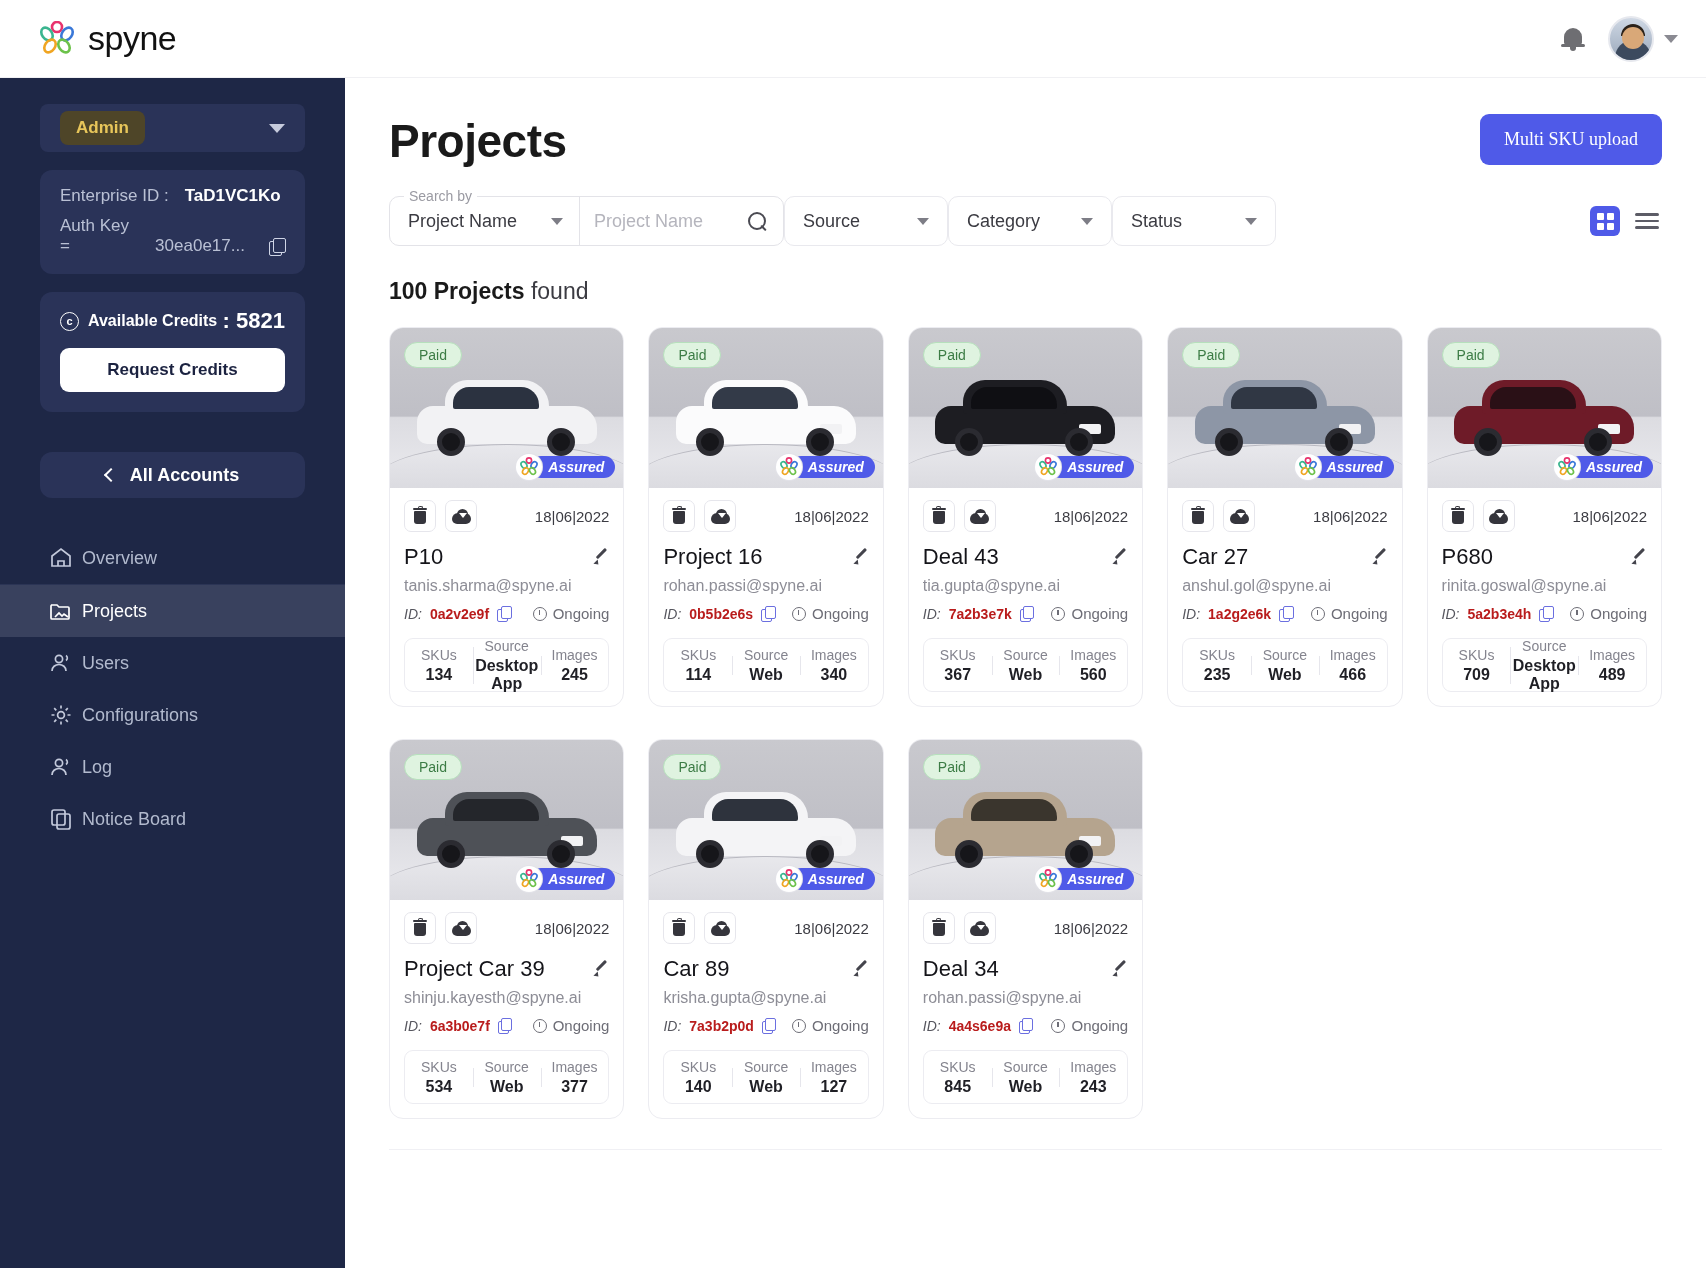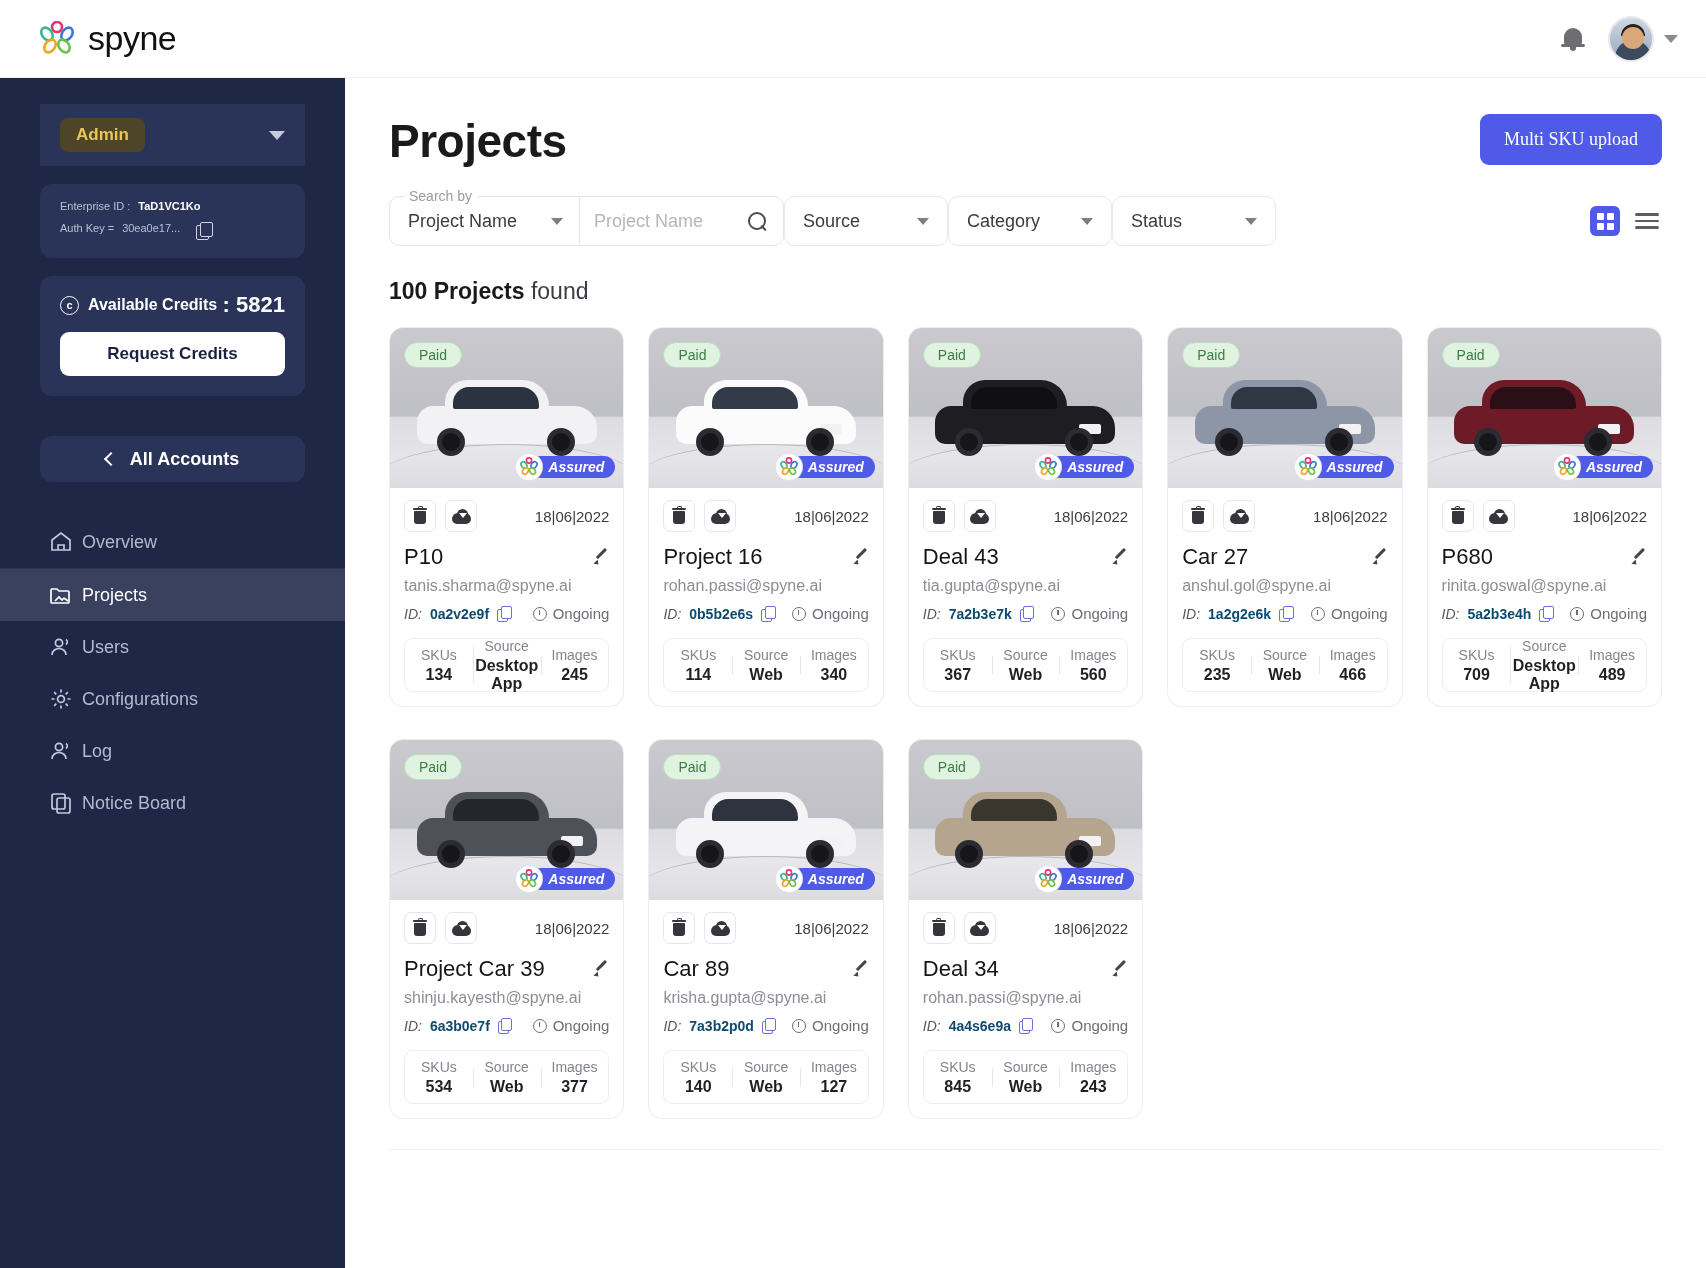--- a/index.html
+++ b/index.html
@@ -41,32 +41,32 @@
   
   .body-row { display: flex; flex: 1; min-height: 0; }
 
   
   .sidebar {
     width: 345px; min-width: 345px; background: #1e2746; color: #fff;
     padding: 26px 0 0 0; display: flex; flex-direction: column;
   }
   .side-pad { padding: 0 40px; }
   .role-box {
-    background: #2a3358; border-radius: 0; height: 62px; display: flex;
+    background: #2a3358; border-radius: 8px; height: 48px; display: flex;
     align-items: center; justify-content: space-between; padding: 0 20px; cursor: pointer;
   }
   .role-chip {
     background: #4e4528; color: #e8c65a; font-size: 17px; font-weight: 700;
     padding: 7px 16px; border-radius: 8px;
   }
   .chev-w { width: 0; height: 0; border-left: 8px solid transparent; border-right: 8px solid transparent; border-top: 9px solid #c6cbdc;}
   .ent-box {
     margin-top: 18px; background: #2a3358; border-radius: 12px; padding: 16px 20px 18px 20px;
   }
-  .ent-row { font-size: 11px; color: #b9c0d4; display: flex; align-items: flex-start; gap: 8px; margin-bottom: 10px; }
+  .ent-row { font-size: 17px; color: #b9c0d4; display: flex; align-items: flex-end; gap: 16px; margin-bottom: 10px; }
   .ent-row b { color: #fff; font-weight: 700; }
   .copy-ico {
     width: 17px; height: 18px; position: relative; display: inline-block; margin-left: 8px; cursor: pointer;
   }
   .copy-ico::before { content:""; position:absolute; left:0; top:3px; width:11px; height:13px; border:1.6px solid #cfd5e6; border-radius:2px;}
   .copy-ico::after { content:""; position:absolute; left:4px; top:0; width:11px; height:13px; border:1.6px solid #cfd5e6; border-radius:2px; background:#2a3358;}
   .cred-box { margin-top: 18px; background: #2a3358; border-radius: 12px; padding: 16px 20px 20px 20px; }
   .cred-top { display: flex; align-items: center; justify-content: space-between; }
   .cred-left { display: flex; align-items: center; gap: 9px; font-size: 16px; font-weight: 700; }
   .c-circle { width: 19px; height: 19px; border-radius: 50%; border: 1.6px solid #fff; font-size: 11px; line-height: 16px; text-align: center; font-weight: 700;}
@@ -239,21 +239,21 @@
   }
   .pencil::after {
     content:""; position:absolute; left:0px; bottom:0px; width:0; height:0;
     border-left:3.4px solid transparent; border-right:3.4px solid transparent; border-top:4px solid #44444c;
     transform: rotate(-45deg);
   }
   .cb-email { font-size: 16px; color: #8d8d96; margin-top: 7px; }
   .cb-id-row { display: flex; align-items: center; justify-content: space-between; margin-top: 10px; }
   .cb-id { font-size: 14px; color: #3b3b42; display: flex; align-items: center; gap: 8px; }
   .cb-id i { font-style: italic; color: #56565e; }
-  .cb-id b { font-weight: 700; color: #0c4a6e; }
+  .cb-id b { font-weight: 700; color: #b91c1c; }
   .copy-sm { width: 14px; height: 15px; position: relative; display: inline-block; cursor: pointer; }
   .copy-sm::before { content:""; position:absolute; left:0; top:3px; width:9px; height:11px; border:1.5px solid #6b6fe0; border-radius:2px;}
   .copy-sm::after { content:""; position:absolute; left:3.5px; top:0; width:9px; height:11px; border:1.5px solid #6b6fe0; border-radius:2px; background:#fff;}
   .status-txt { font-size: 15px; color: #6d6d76; display: flex; align-items: center; gap: 6px; }
   .clock {
     width: 14px; height: 14px; border: 1.6px solid #6d6d76; border-radius: 50%; position: relative; flex: none;
   }
   .clock::after { content:""; position:absolute; left:5px; top:2.5px; width:1.4px; height:4.5px; background:#6d6d76; }
   .stats {
     margin-top: 16px; border: 1px solid #ececf1; border-radius: 9px; height: 54px;

